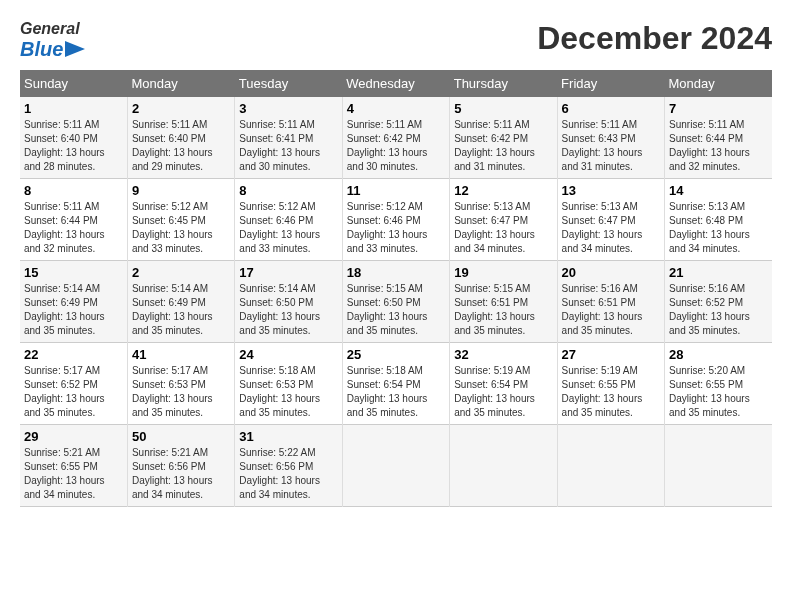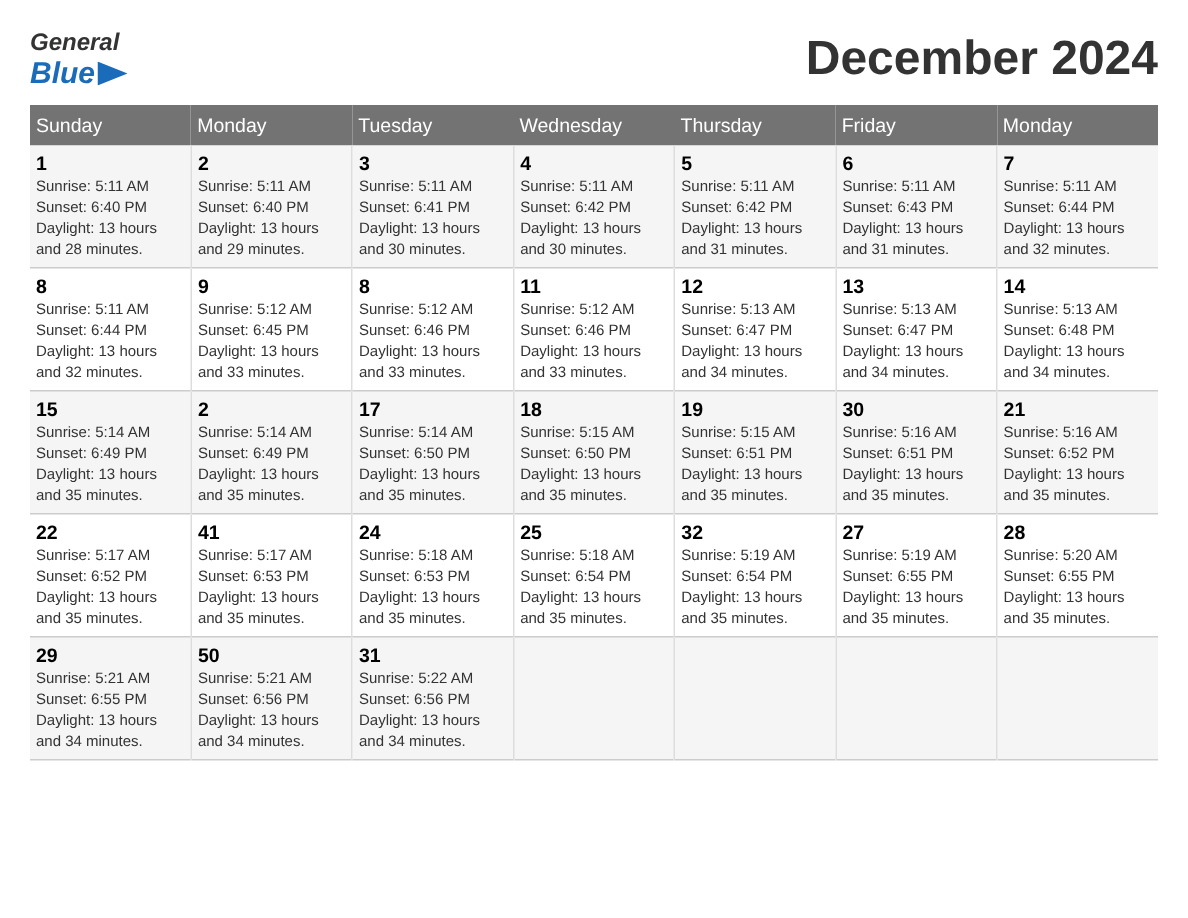--- a/index.html
+++ b/index.html
@@ -281,21 +281,21 @@
         <td>
           <span class="day-num">19</span>
           <div class="day-info">
             Sunrise: 5:15 AM<br>
             Sunset: 6:51 PM<br>
             Daylight: 13 hours<br>
             and 35 minutes.
           </div>
         </td>
         <td>
-          <span class="day-num">30</span>
+          <span class="day-num">20</span>
           <div class="day-info">
             Sunrise: 5:16 AM<br>
             Sunset: 6:51 PM<br>
             Daylight: 13 hours<br>
             and 35 minutes.
           </div>
         </td>
         <td>
           <span class="day-num">21</span>
           <div class="day-info">

